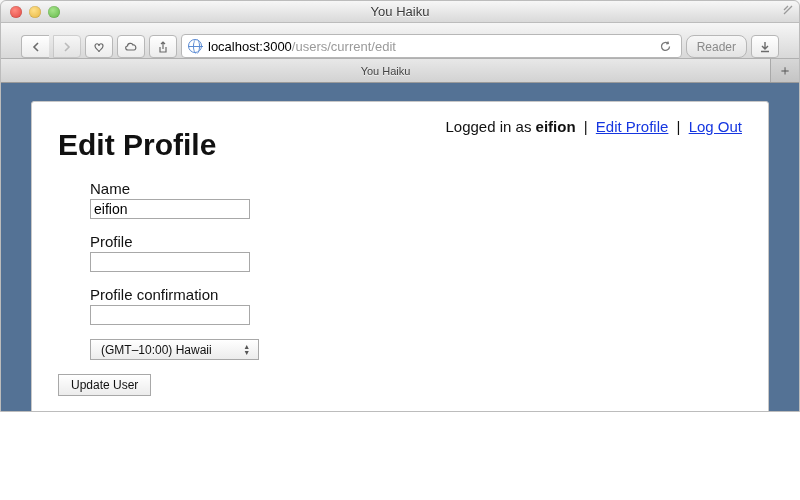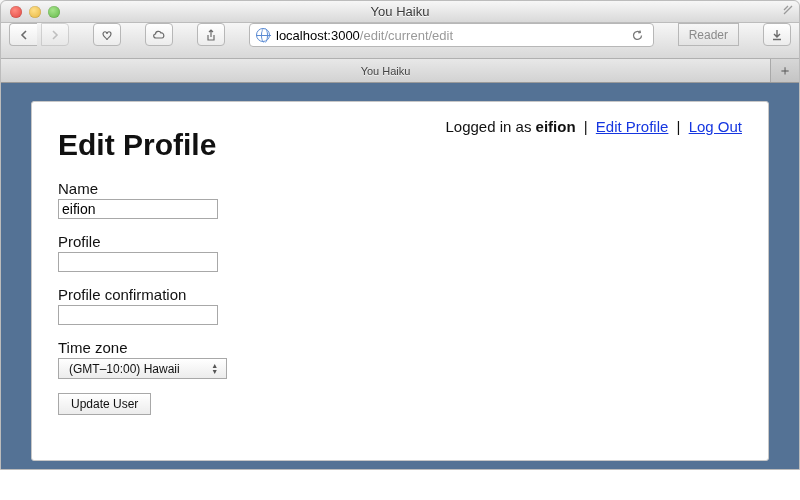--- a/index.html
+++ b/index.html
@@ -1,51 +1,51 @@
 <!DOCTYPE html>
 <html><head>
 <meta charset="utf-8">
 <style>
   * { box-sizing: border-box; }
   html, body { margin:0; padding:0; font-family: "Lucida Grande","Helvetica Neue",Arial,sans-serif; font-size:13px; color:#000; }
-  .window { width:800px; height:470px; background:#ededed; border:1px solid #bcbcbc; border-radius:6px 6px 0 0; box-shadow:0 8px 24px rgba(0,0,0,0.25); position:relative; overflow:hidden; margin:0 auto; }
+  .window { width:800px; height:412px; background:#ededed; border:1px solid #bcbcbc; border-radius:6px 6px 0 0; box-shadow:0 8px 24px rgba(0,0,0,0.25); position:relative; overflow:hidden; margin:0 auto; }
   .titlebar { height:22px; background:linear-gradient(#f7f7f7,#d9d9d9); border-bottom:1px solid #bcbcbc; border-radius:6px 6px 0 0; display:flex; align-items:center; position:relative; }
   .traffic { display:flex; gap:7px; margin-left:9px; }
   .traffic .dot { width:12px; height:12px; border-radius:50%; box-shadow:inset 0 0 1px rgba(0,0,0,0.4); }
   .dot.red{background:radial-gradient(circle at 40% 35%,#ff8a80,#e0443e);}
   .dot.yellow{background:radial-gradient(circle at 40% 35%,#ffe08a,#e6b43c);}
   .dot.green{background:radial-gradient(circle at 40% 35%,#a6e48b,#5fb644);}
   .title-center{position:absolute;left:0;right:0;text-align:center;font-size:13px;color:#3a3a3a;pointer-events:none;text-shadow:0 1px 0 #fff;}
   .resize-icon{position:absolute;right:6px;top:4px;color:#9a9a9a;font-size:11px;}
-  .toolbar{height:36px;background:linear-gradient(#f6f6f6,#d8d8d8);border-bottom:1px solid #b0b0b0;display:flex;align-items:flex-start;padding:0 8px;gap:24px;}
+  .toolbar{height:36px;background:linear-gradient(#f6f6f6,#d8d8d8);border-bottom:1px solid #b0b0b0;display:flex;align-items:flex-end;padding:0 20px;gap:4px;}
   .tb-group{display:flex;gap:4px;}
   .tb-btn{height:23px;min-width:28px;background:linear-gradient(#ffffff,#ececec);border:1px solid #b7b7b7;border-radius:4px;display:flex;align-items:center;justify-content:center;color:#555;font-size:12px;box-shadow:0 1px 0 #fff inset;cursor:default;}
   .tb-btn.joined-left{border-radius:4px 0 0 4px;border-right:none;}
   .tb-btn.joined-right{border-radius:0 4px 4px 0;}
   .tb-btn svg{display:block;}
   .addr-wrap{flex:1;display:flex;align-items:center;height:24px;background:#fff;border:1px solid #b7b7b7;border-radius:4px;padding:0 6px;gap:6px;}
   .site-icon{width:14px;height:14px;border-radius:50%;background:#fff;border:1.5px solid #5b8bd3;position:relative;flex:none;}
   .site-icon:before,.site-icon:after{content:"";position:absolute;}
   .site-icon:before{left:-1.5px;right:-1.5px;top:50%;border-top:1px solid #5b8bd3;}
   .site-icon:after{top:-1.5px;bottom:-1.5px;left:50%;width:5px;margin-left:-2.5px;border-left:1px solid #5b8bd3;border-right:1px solid #5b8bd3;border-radius:50%;}
   .addr-host{color:#000;}
   .addr-path{color:#9a9a9a;}
   .reload-btn{width:18px;height:18px;color:#7a7a7a;display:flex;align-items:center;justify-content:center;}
-  .reader-btn{height:23px;padding:0 10px;background:linear-gradient(#f7f7f7,#e3e3e3);border:1px solid #b7b7b7;border-radius:0;color:#8a8a8a;font-size:12px;display:flex;align-items:center;}
+  .reader-btn{height:23px;padding:0 10px;background:linear-gradient(#f7f7f7,#e3e3e3);border:1px solid #b7b7b7;border-radius:8px;color:#8a8a8a;font-size:12px;display:flex;align-items:center;}
   .dl-btn{height:23px;width:28px;background:linear-gradient(#ffffff,#ececec);border:1px solid #b7b7b7;border-radius:4px;display:flex;align-items:center;justify-content:center;color:#666;}
   .tabbar{height:24px;background:linear-gradient(#cfcfcf,#b9b9b9);border-bottom:1px solid #9a9a9a;display:flex;align-items:stretch;}
   .tab{flex:1;background:linear-gradient(#e8e8e8,#d2d2d2);border-right:1px solid #a9a9a9;display:flex;align-items:center;justify-content:center;font-size:11px;color:#444;text-shadow:0 1px 0 #f3f3f3;}
   .newtab{width:28px;display:flex;align-items:center;justify-content:center;background:linear-gradient(#d7d7d7,#c4c4c4);color:#555;font-size:14px;}
   .viewport{position:absolute;left:0;right:0;top:82px;bottom:0;background:#547295;overflow:auto;}
   .page{background:#fff;margin:18px 30px;border:1px solid #c7c7c7;border-radius:3px;padding:18px 26px 24px 26px;min-height:360px;position:relative;font-family:Verdana,Geneva,sans-serif;font-size:14px;color:#111;}
   .userbar{position:absolute;top:16px;right:26px;font-size:15px;}
   .userbar a{color:#1536e0;text-decoration:underline;}
   .userbar .sep{color:#111;margin:0 4px;}
   h1{font-family:Verdana,Geneva,sans-serif;font-size:30px;font-weight:bold;margin:8px 0 18px 0;}
-  .field{margin-bottom:14px;}
+  .field{margin-bottom:14px;margin-left:32px;}
   .field label{display:block;font-size:15px;margin-bottom:2px;}
   .text-input{width:160px;height:20px;border:1px solid #a8a8a8;background:#fff;font:inherit;padding:1px 3px;}
   .select-wrap{display:inline-flex;align-items:center;height:21px;background:linear-gradient(#ffffff,#ececec);border:1px solid #a8a8a8;border-radius:0;padding:0 6px 0 10px;font-size:12px;gap:30px;box-shadow:0 1px 0 #fff inset;}
   .select-caret{width:10px;display:flex;flex-direction:column;align-items:center;gap:1px;color:#555;}
   .select-caret span{font-size:7px;line-height:5px;}
   .submit-btn{display:inline-flex;align-items:center;height:22px;padding:0 12px;background:linear-gradient(#ffffff,#ececec);border:1px solid #a8a8a8;border-radius:0;font-size:12px;cursor:default;box-shadow:0 1px 0 #fff inset;}
 </style>
 </head>
 <body>
 
@@ -91,21 +91,21 @@
     <div class="tb-btn">
       <svg width="12" height="12" viewBox="0 0 12 12">
           <path d="M3 6 L3 11 L9 11 L9 6 M6 8 L6 1 M4 3 L6 1 L8 3" stroke="#6b6b6b" stroke-width="1.2" fill="none"></path>
         </svg>
     </div>
 
     <div class="addr-wrap">
       <div class="site-icon"></div>
       <div style="flex:1;display:flex;align-items:baseline;">
         <span class="addr-host">localhost:3000</span>
-          <span class="addr-path">/edit/current/edit</span>
+          <span class="addr-path">/users/current/edit</span>
       </div>
       <div class="reload-btn">
         <svg width="13" height="13" viewBox="0 0 13 13">
             <path d="M10.5 6.5 A4 4 0 1 1 9 3.3 M9 1.5 L9.3 3.5 L7.3 3.9" stroke="#7a7a7a" stroke-width="1.3" fill="none"></path>
           </svg>
       </div>
     </div>
 
     <div class="reader-btn">Reader</div>
 
@@ -143,21 +143,20 @@
         <label>Profile</label>
         <input class="text-input" type="password" value="" style="">
       </div>
 
       <div class="field">
         <label>Profile confirmation</label>
         <input class="text-input" type="password" value="" style="">
       </div>
 
       <div class="field">
-        <label>Time zone</label>
         <div class="select-wrap">
           <span>(GMT–10:00) Hawaii</span>
           <span class="select-caret">
               <span>▲</span>
               <span>▼</span>
             </span>
         </div>
       </div>
 
       <div class="submit-btn">Update User</div>

